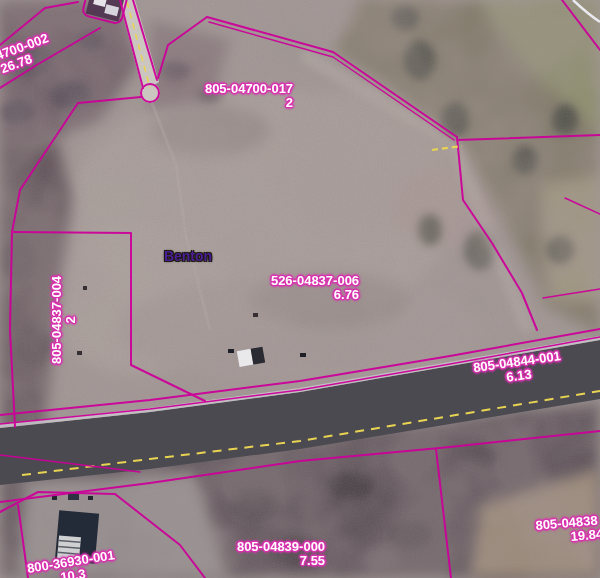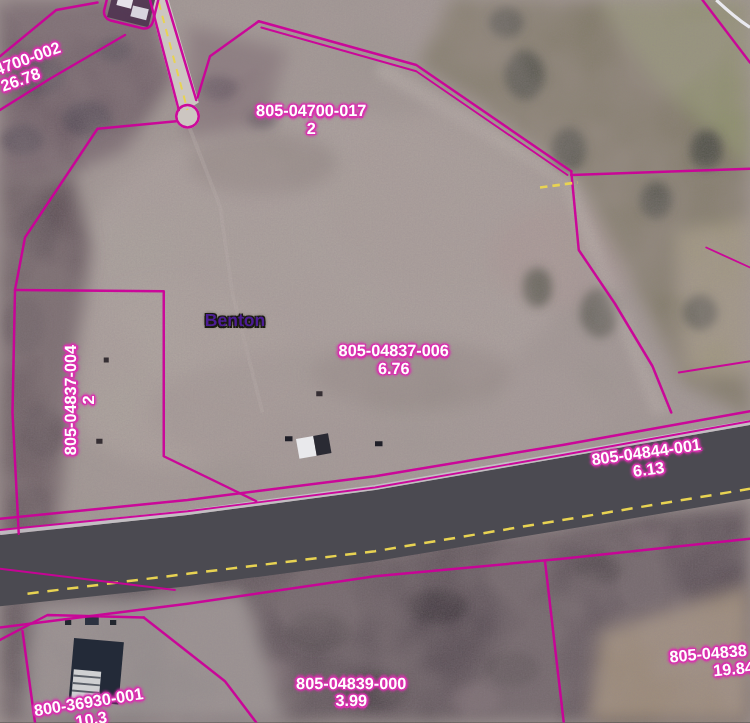--- a/index.html
+++ b/index.html
@@ -26,21 +26,21 @@
   .place{
     position:absolute;
     font:bold 14px "Liberation Sans",sans-serif;
     color:#4c1d95;
     white-space:nowrap;
     text-shadow:
       -1px -1px 0 #1a1a10, 1px -1px 0 #1a1a10,
       -1px  1px 0 #1a1a10, 1px  1px 0 #1a1a10,
        0 0 3px #1a1a10;
   }
-  .ctr{transform:translate(-50%,-50%);}
+  .ctr{transform:translate(-50%,-50%);text-align:right;}
 </style>
 </head>
 <body>
 
 <div id="stage">
 
   <svg width="600" height="578" viewBox="0 0 600 578">
     <defs>
       <filter id="soft" x="-40%" y="-40%" width="180%" height="180%">
         <feGaussianBlur stdDeviation="7"></feGaussianBlur>
@@ -228,32 +228,32 @@
   </div>
 
   <div class="place ctr" style="left:188px;top:256px;">Benton</div>
 
   <div class="plabel" style="left:64px;top:320px;transform:translate(-50%,-50%) rotate(-90deg);">
     <span>805-04837-004</span>
     <span class="l2">2</span>
   </div>
 
   <div class="plabel ctr" style="left:315px;top:288px;">
-    <span>805-04837-006</span>
+    <span>526-04837-006</span>
     <span class="l2">6.76</span>
   </div>
 
   <div class="plabel" style="left:518px;top:369px;transform:translate(-50%,-50%) rotate(-8deg);">
     <span>805-04844-001</span>
     <span class="l2">6.13</span>
   </div>
 
   <div class="plabel ctr" style="left:281px;top:554px;">
     <span>805-04839-000</span>
-    <span class="l2">3.99</span>
+    <span class="l2">7.55</span>
   </div>
 
   <div class="plabel" style="left:535px;top:519px;transform:rotate(-5deg);transform-origin:left top;text-align:left;">
     <span>805-04838</span>
     <span class="l2" style="margin-left:34px;">19.84</span>
   </div>
 
   <div class="plabel" style="left:72px;top:569px;transform:translate(-50%,-50%) rotate(-9deg);">
     <span>800-36930-001</span>
     <span class="l2">10.3</span>

